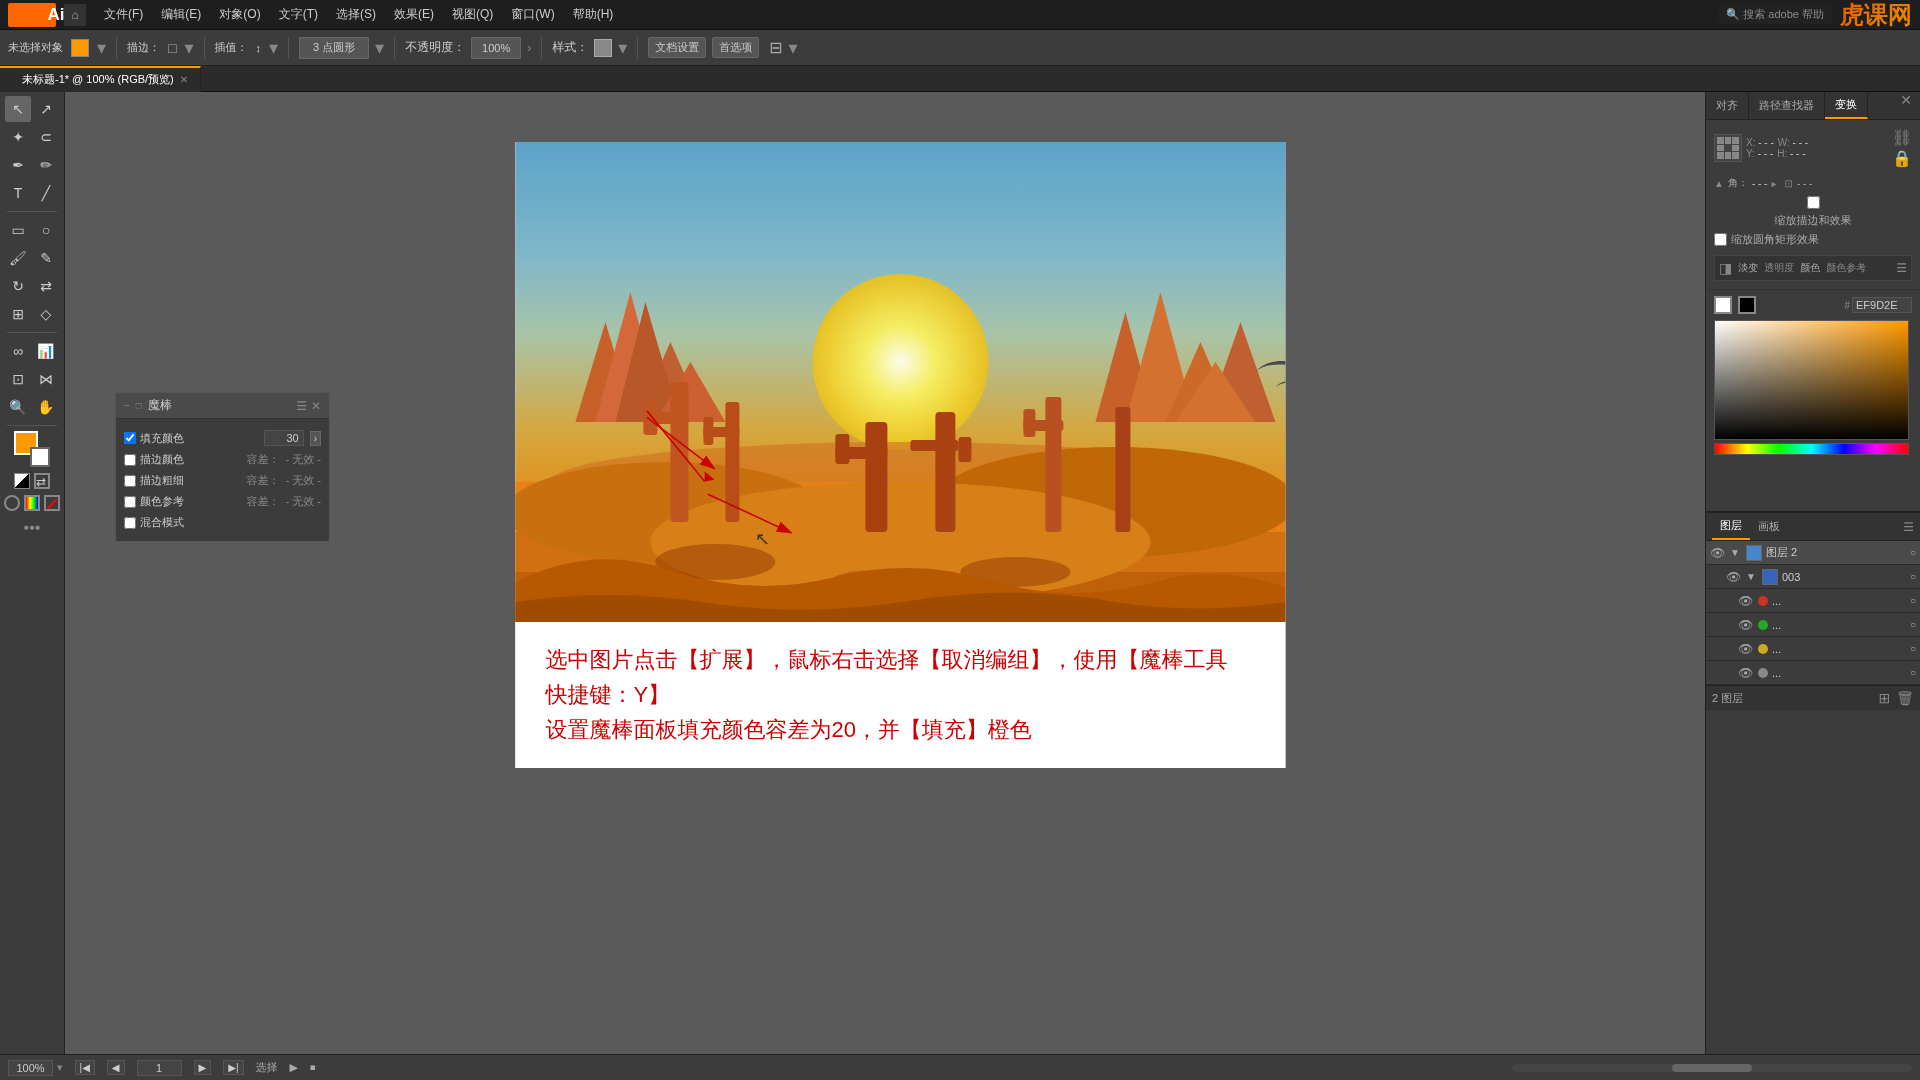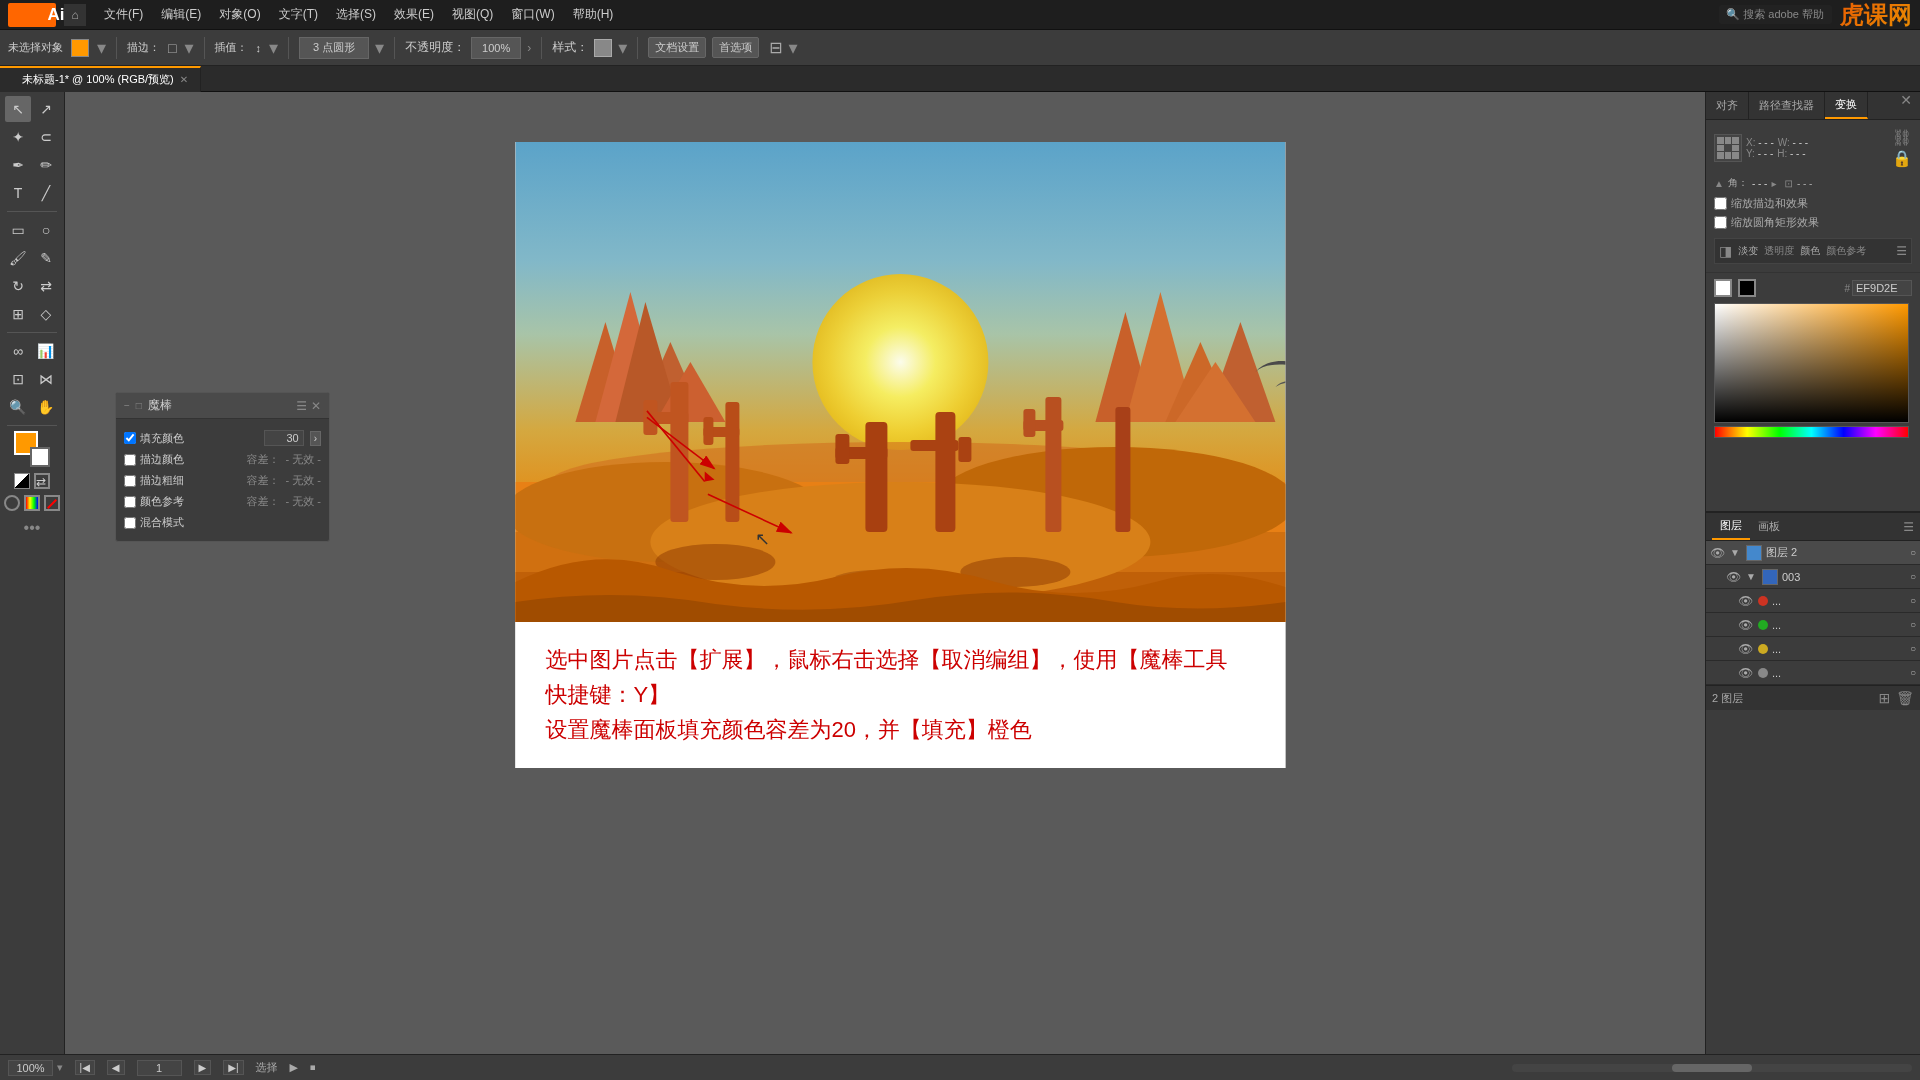--- a/index.html
+++ b/index.html
@@ -693,21 +693,21 @@
         <div style="display:flex;gap:4px;align-items:center;margin-bottom:4px;">
           <span style="color:#888;font-size:10px;">▲</span>
           <span style="color:#aaa;font-size:10px;">角：</span>
           <span style="color:#ccc;font-size:10px;">- - -</span>
           <span style="color:#888;font-size:10px;">▸</span>
           <span style="color:#888;font-size:10px;margin-left:4px;">⊡</span>
           <span style="color:#aaa;font-size:10px;">- - -</span>
         </div>
 
         <div style="margin-top:6px;">
-          <div style="display:flex;align-items:center;gap:4px;margin-bottom:4px;">
+          <div style="display:flex;align-items:center;gap:4px;margin-bottom:4px;flex-direction:column;">
             <input type="checkbox" style="">
             <span style="color:#aaa;font-size:11px;">缩放描边和效果</span>
           </div>
           <div style="display:flex;align-items:center;gap:4px;">
             <input type="checkbox" style="">
             <span style="color:#aaa;font-size:11px;">缩放圆角矩形效果</span>
           </div>
         </div>
 
         <div style="display:flex;align-items:center;gap:6px;margin-top:8px;padding:4px;background:#333;border:1px solid #444;">

